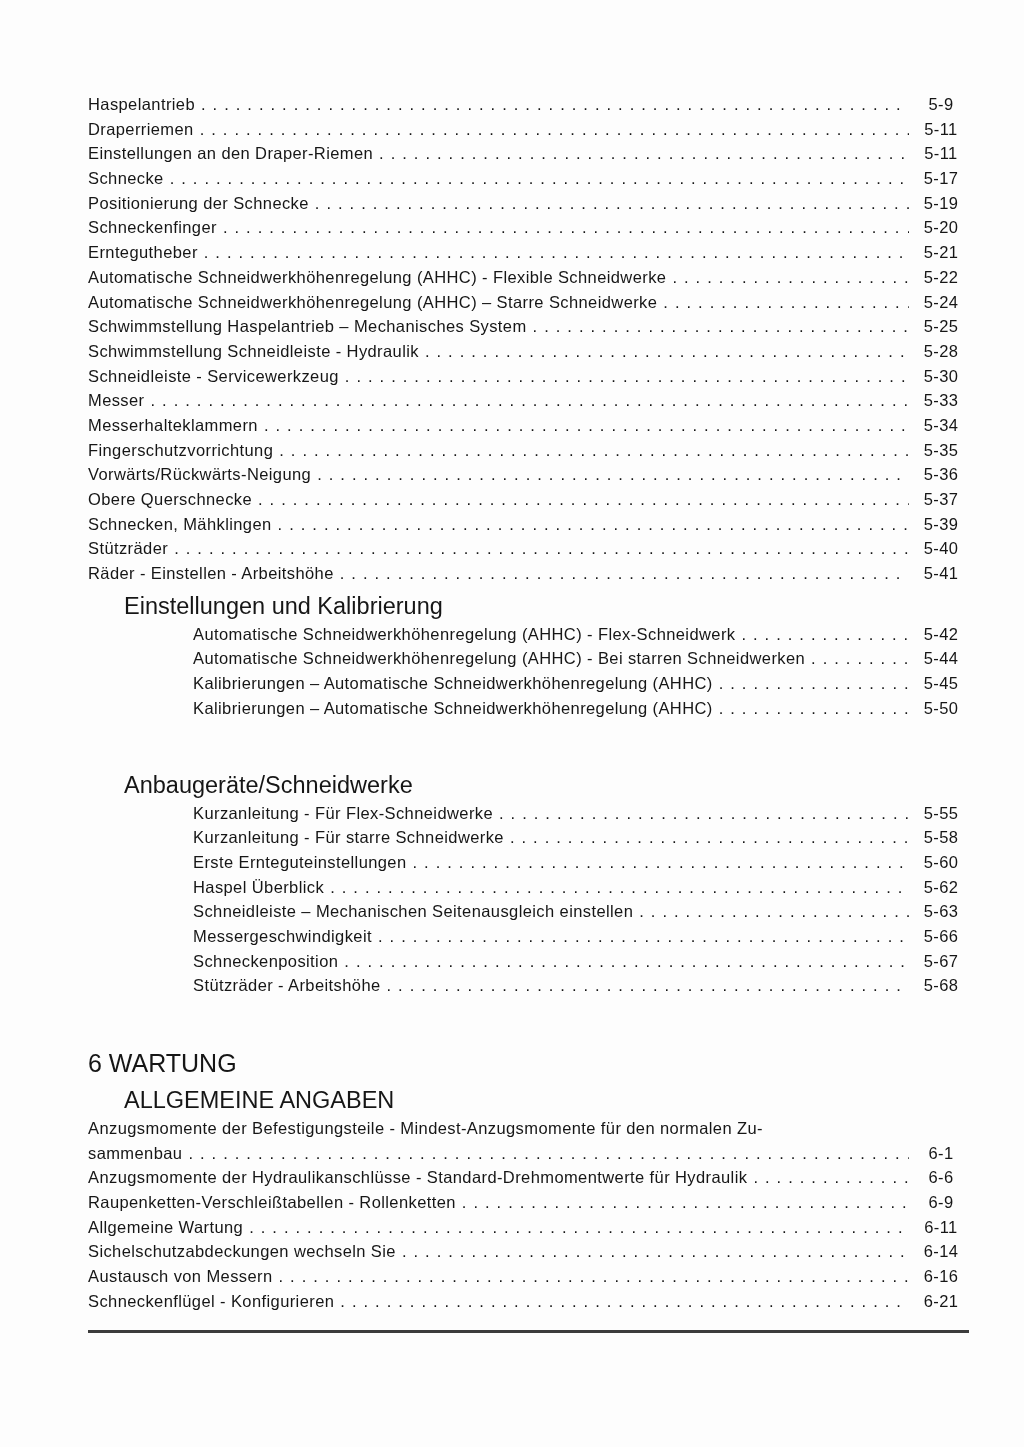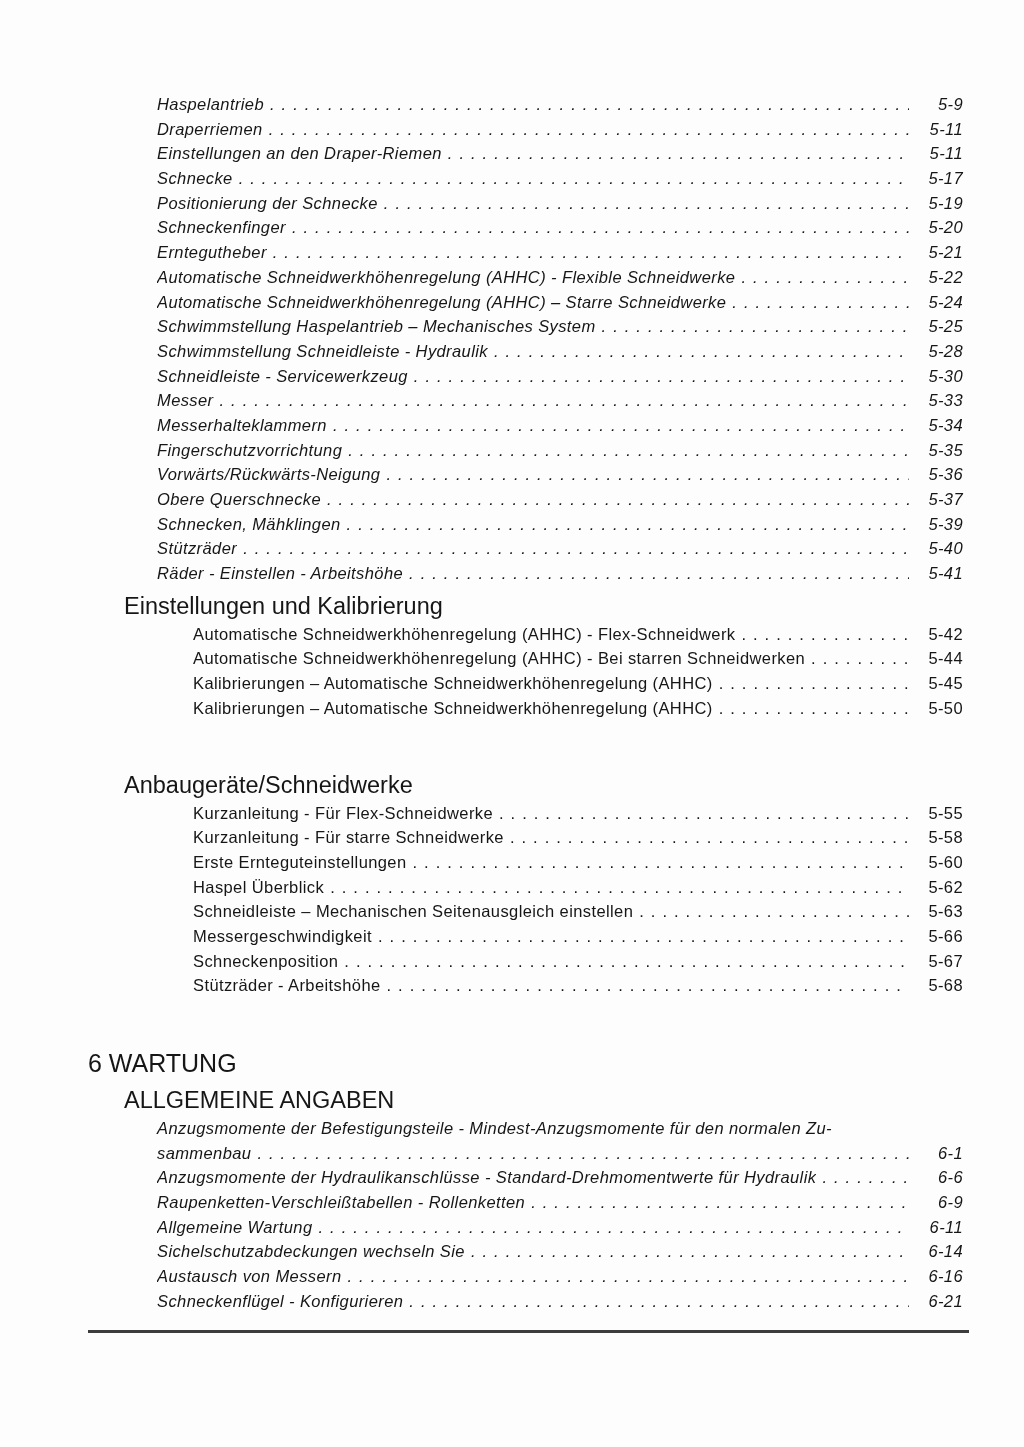--- a/index.html
+++ b/index.html
@@ -31,37 +31,37 @@
     letter-spacing:0.4px;
     white-space:nowrap;
   }
   .entry-line1{
     font-size:16.5px;
     letter-spacing:0.4px;
     line-height:24.7px;
     height:24.7px;
     white-space:nowrap;
   }
-  .indent-1{margin-left:69px;font-style:italic;}
+  .indent-1{}
   .indent-2{margin-left:105px;}
   .entry .t{flex:0 1 auto;min-width:0;overflow:hidden;}
   .entry .dots{
     flex:1 1 0;
     min-width:0;
     overflow:hidden;
     margin:0 10px 0 6px;
     letter-spacing:7px;
   }
   .entry .dots::before{
     content:"...........................................................................................................................................";
   }
   .entry .p{
     flex:0 0 auto;
     min-width:44px;
-    text-align:right;
+    text-align:center;
   }
   
   .heading{white-space:nowrap;}
   .heading-chapter{
     font-size:25px;
     line-height:34px;
     margin-left:0;
     margin-top:4px;
   }
   .heading-section{

